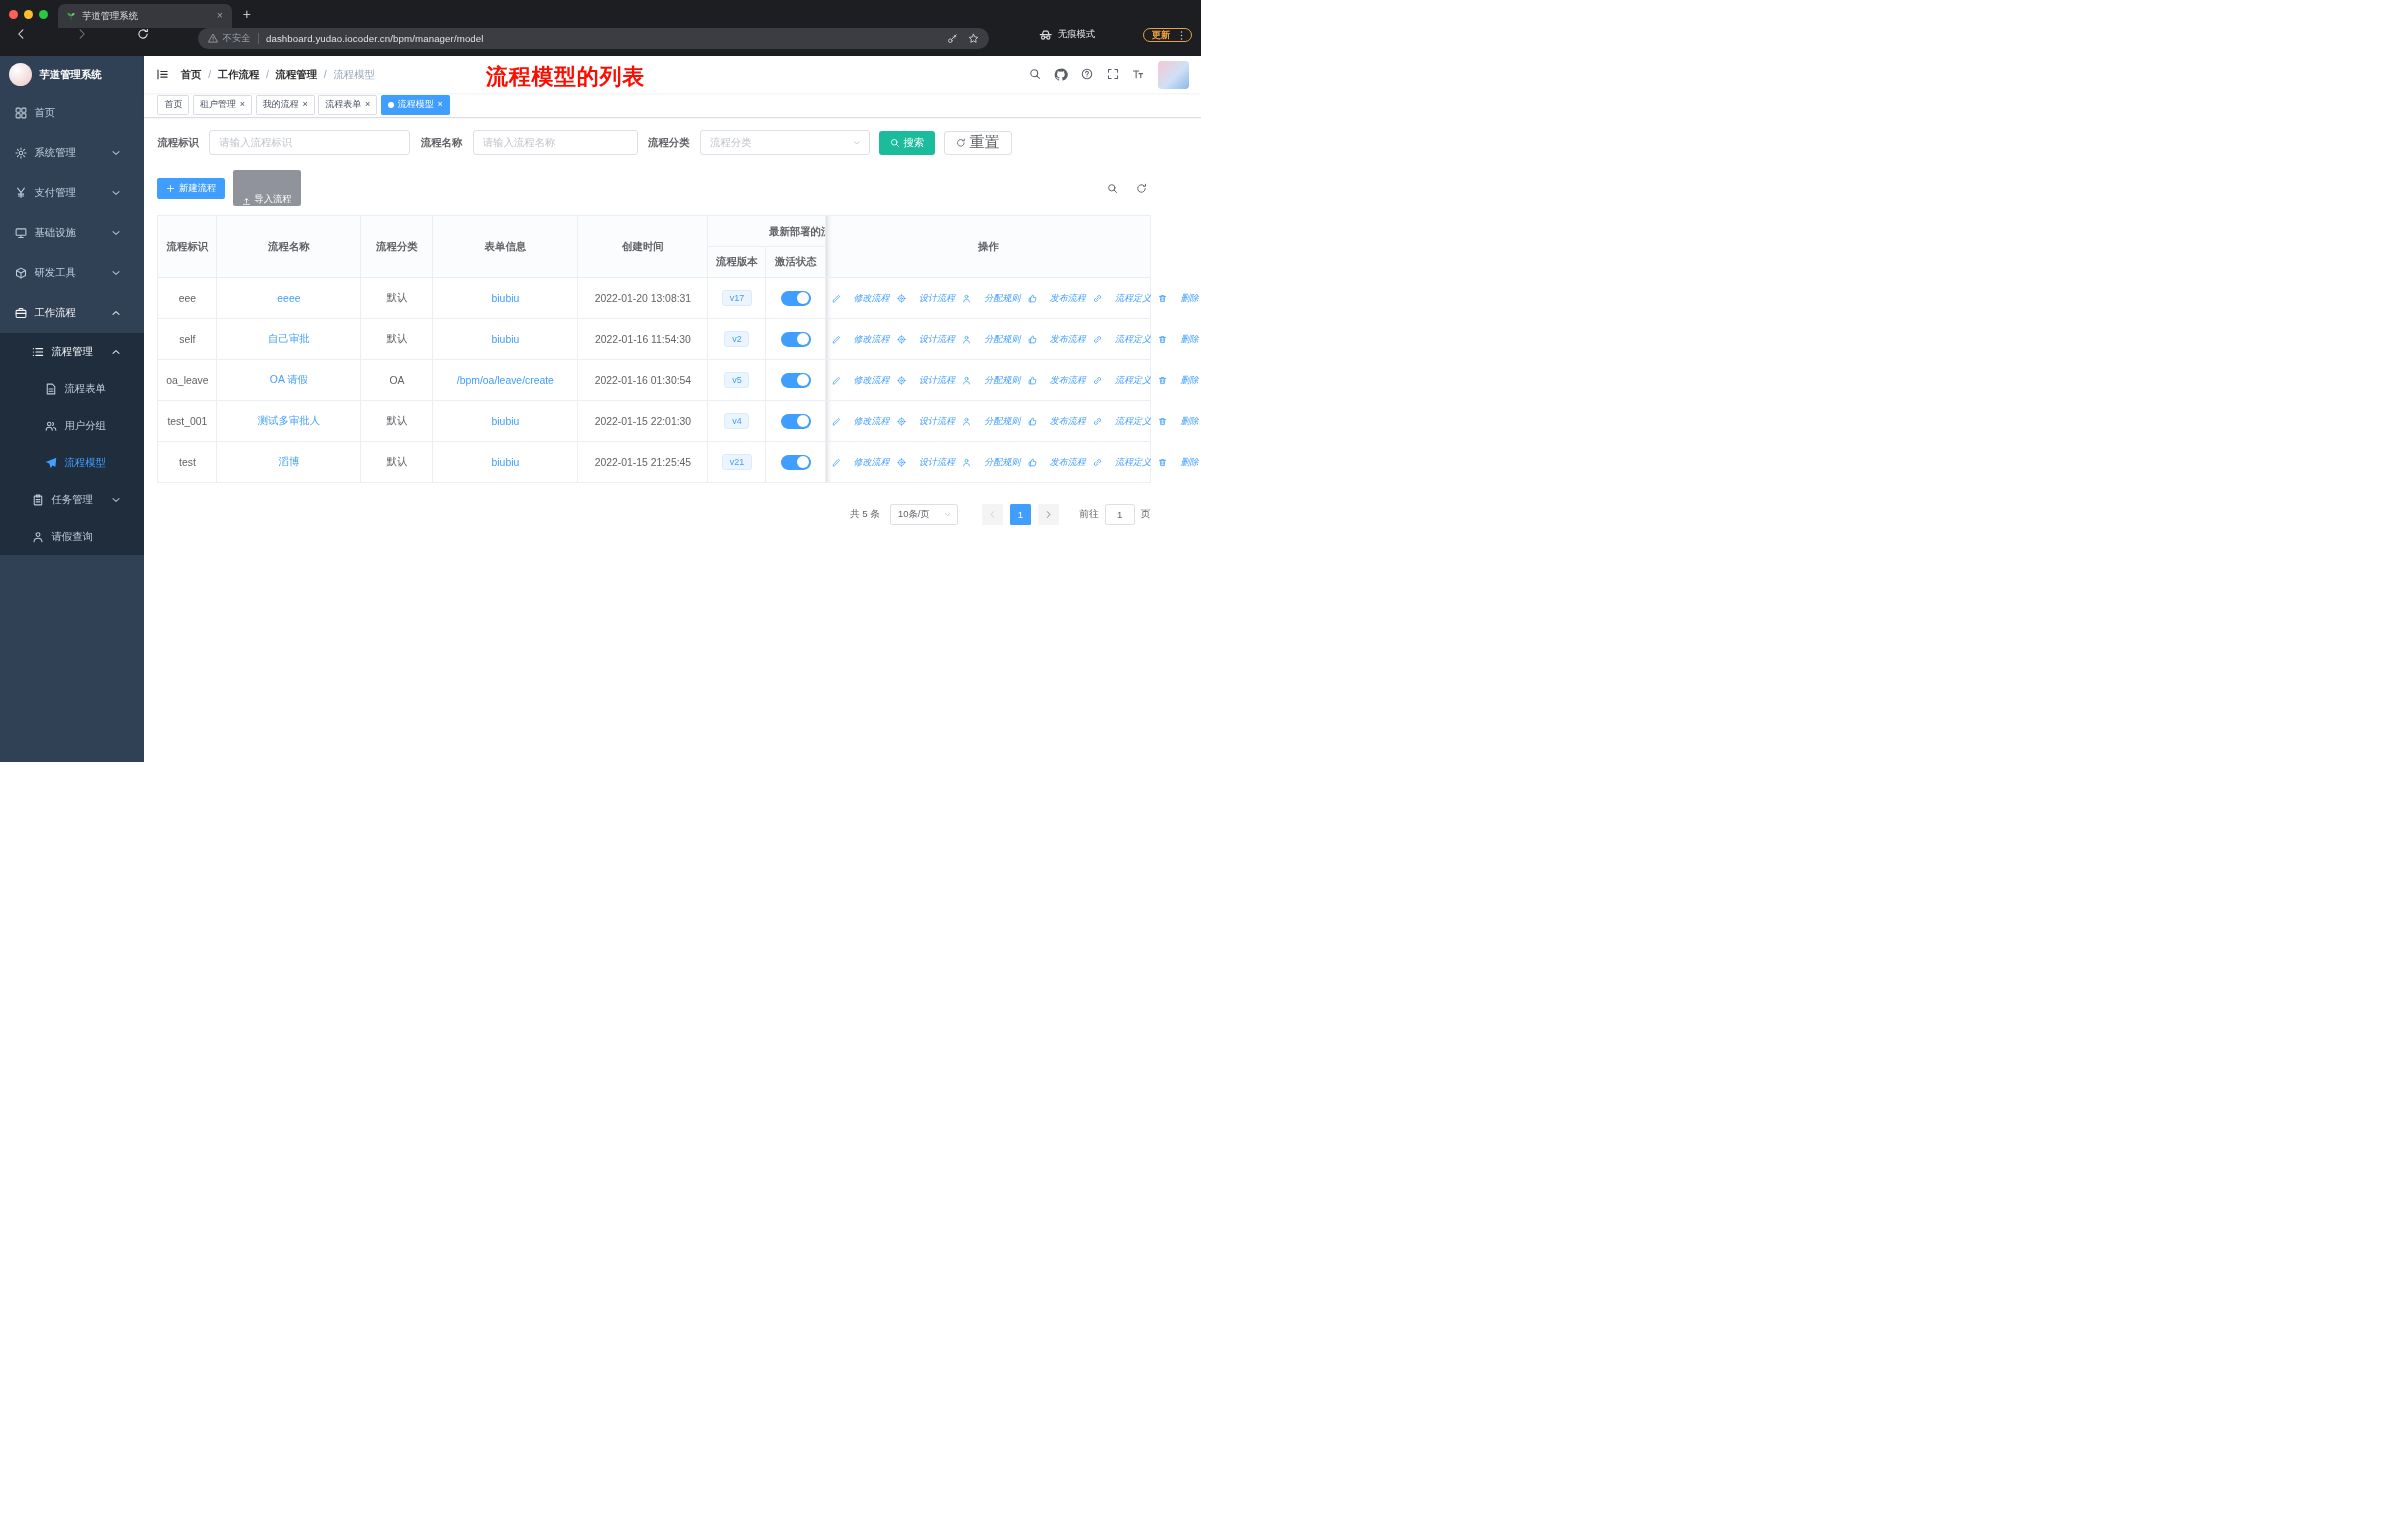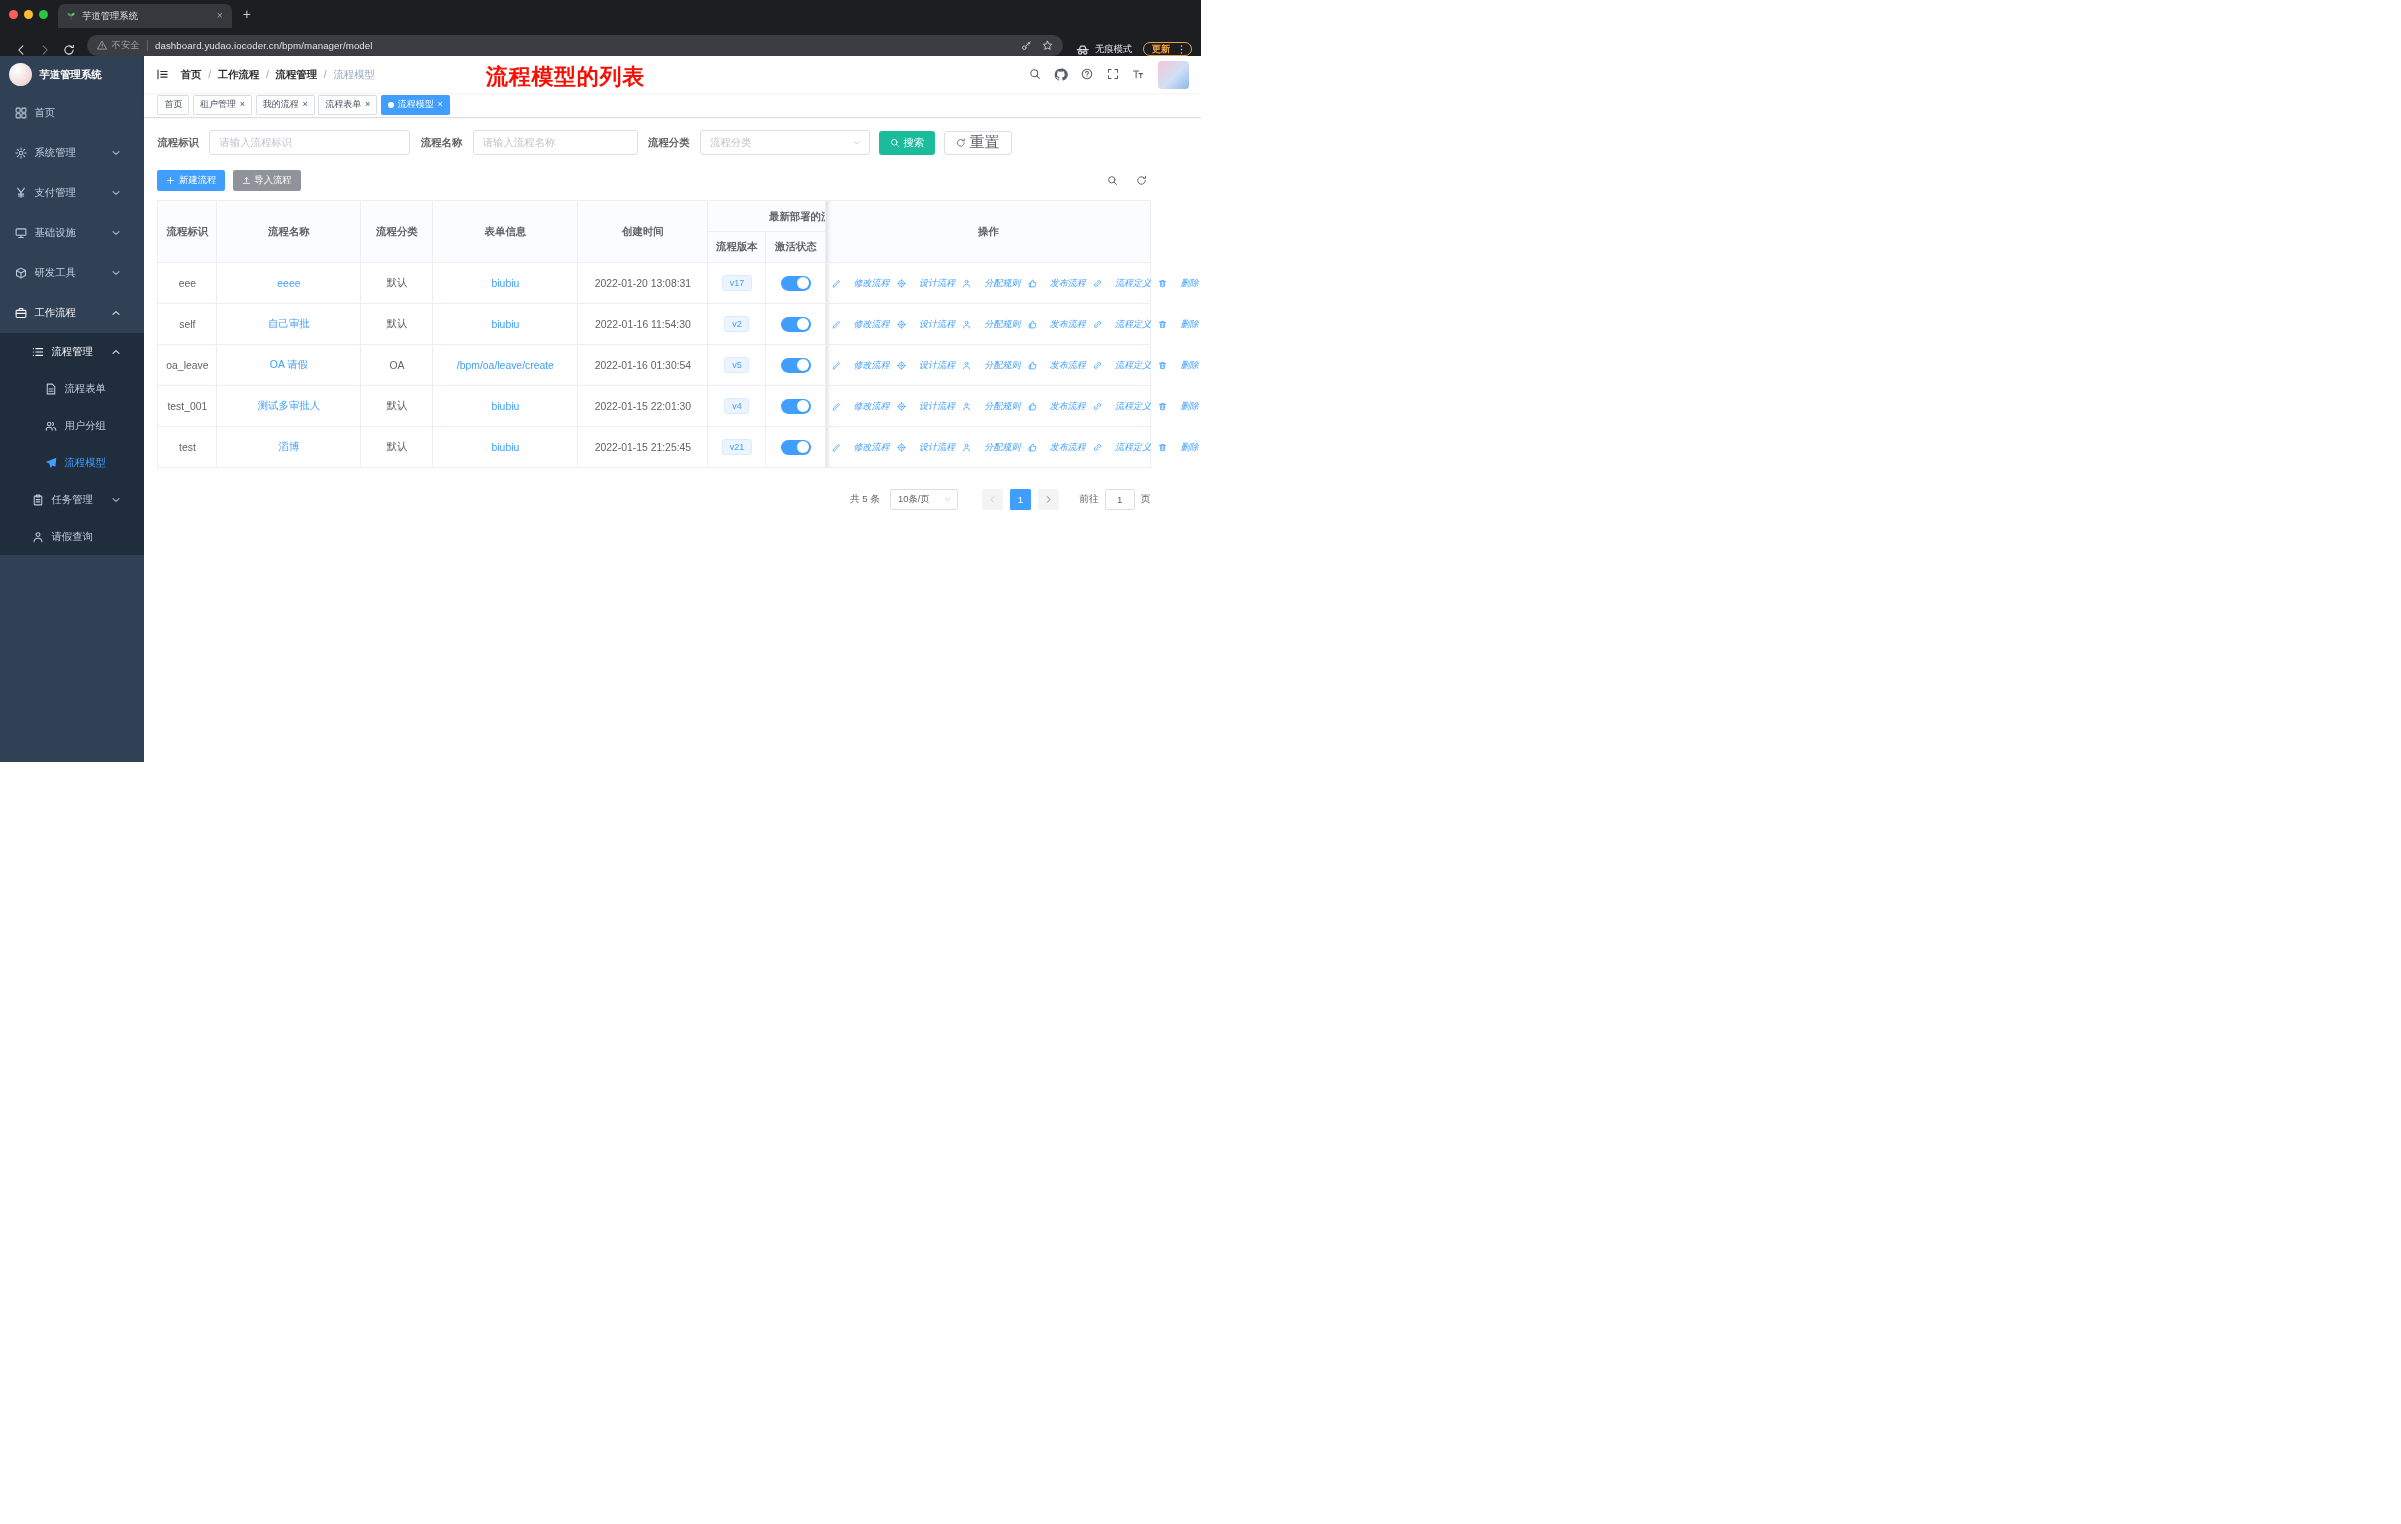--- a/index.html
+++ b/index.html
@@ -14,21 +14,21 @@
   .traffic{display:flex;gap:6px;padding:0 10.4px 0 9px;}
   .light{width:9px;height:9px;border-radius:50%;}
   .light.red{background:#ff5f57;}
   .light.yellow{background:#febc2e;}
   .light.green{background:#28c840;}
   .tab{width:174px;height:24px;margin-top:4.5px;background:#36383d;border-radius:6.7px 6.7px 0 0;display:flex;align-items:center;gap:6px;padding:0 7.4px;color:#dfe1e5;font-size:9.3px;}
   .tab .icon{font-size:10.4px;}
   .tab-title{flex:1;white-space:nowrap;overflow:hidden;}
   .tab-close{color:#9aa0a6;font-size:10.4px;line-height:1;padding:0.7px 2.2px;cursor:pointer;}
   .newtab{color:#c7cacd;font-size:14px;margin-left:10.4px;font-weight:300;cursor:pointer;}
-  .toolbar{height:28px;display:flex;align-items:flex-end;padding:0 9px;}
+  .toolbar{height:28px;display:flex;align-items:flex-start;padding:0 9px;gap:37px;}
   .nav-btn{color:#dfe1e5;font-size:12px;padding:0 6px;cursor:pointer;}
   .nav-btn.fwd{color:#75777c;}
   .omnibox{flex:1;height:21px;margin:0 6px;border-radius:10.4px;background:#3b3d42;display:flex;align-items:center;padding:0 9.7px;color:#dfe1e5;font-size:9.7px;}
   .omni-warn{display:flex;align-items:center;gap:4.5px;color:#9aa0a6;font-size:9.3px;}
   .omni-warn .icon{font-size:10.4px;}
   .omni-div{width:0.7px;height:10.4px;background:#5f6368;margin:0 7.4px;}
   .omni-url{letter-spacing:0.1px;white-space:nowrap;}
   .omni-spacer{flex:1;}
   .omni-ic{color:#c7cacd;font-size:11px;margin-left:10.4px;cursor:pointer;}
   .incog{display:flex;align-items:center;gap:5.2px;color:#e8eaed;font-size:9.3px;margin:0 7.4px;white-space:nowrap;}
@@ -85,21 +85,21 @@
   .f-input.w1{width:201px;margin-right:10.4px;}
   .f-input.w2{width:165px;margin-right:10.4px;}
   .f-select{width:170px;height:25px;border:0.7px solid #dcdfe6;border-radius:3px;padding:0 7.4px 0 9px;display:flex;align-items:center;justify-content:space-between;font-size:10.4px;color:#c0c4cc;cursor:pointer;}
   .f-select .icon{color:#c0c4cc;font-size:9.7px;}
   .btn{display:inline-flex;align-items:center;justify-content:center;gap:3.7px;border:none;border-radius:3px;font-family:inherit;cursor:pointer;}
   .btn-search{height:24px;padding:0 11px;background:#1abc9c;color:#fff;font-size:10.4px;margin-left:9px;}
   .btn-reset{height:24px;padding:0 11px;background:#fff;border:0.7px solid #dcdfe6;color:#606266;font-size:15px;margin-left:9px;}
   .btn-search .icon,.btn-reset .icon{font-size:9.7px;}
   .btn-row{display:flex;align-items:center;margin-bottom:9px;}
   .btn-create{height:21px;padding:0 9px;background:#409eff;color:#fff;font-size:9.3px;border-radius:2.2px;}
-  .btn-import{height:21px;padding:0 9px;background:#909399;color:#fff;font-size:9.3px;border-radius:2.2px;margin-left:7.4px;}
+  .btn-import{height:36px;padding:0 9px;background:#909399;color:#fff;font-size:9.3px;border-radius:2.2px;margin-left:7.4px;align-items:flex-end;}
   .btn-create .icon,.btn-import .icon{font-size:9px;}
   .tool-ics{margin-left:auto;display:flex;align-items:center;gap:18px;padding-right:3px;}
   .tool-ic{color:#606266;font-size:11px;cursor:pointer;}
 
   
   table{border-collapse:collapse;table-layout:fixed;width:993px;border:0.7px solid #ebeef5;}
   th,td{border:0.7px solid #ebeef5;text-align:center;vertical-align:middle;}
   th{height:31px;background:#fbfcfd;color:#606266;font-size:10.4px;font-weight:700;padding:0 4.5px;}
   td{height:41px;font-size:10.4px;color:#606266;padding:0 4.5px;}
   th.group{position:relative;overflow:hidden;}

